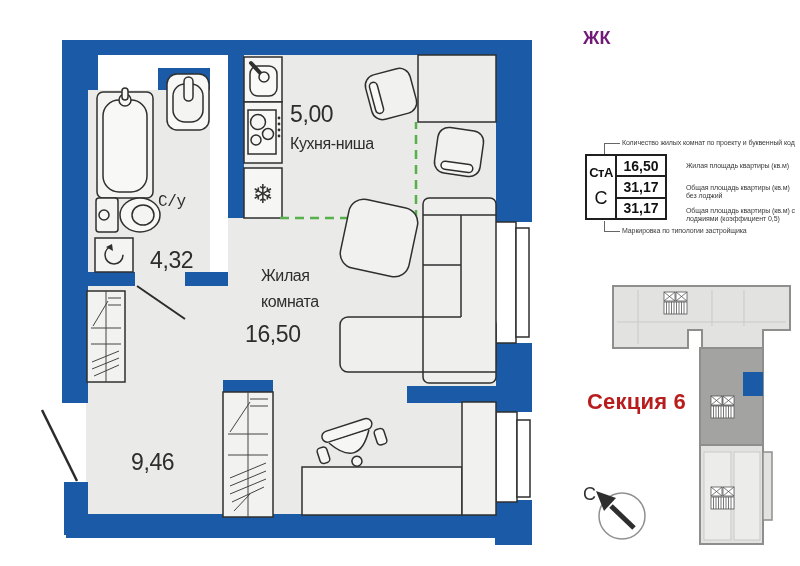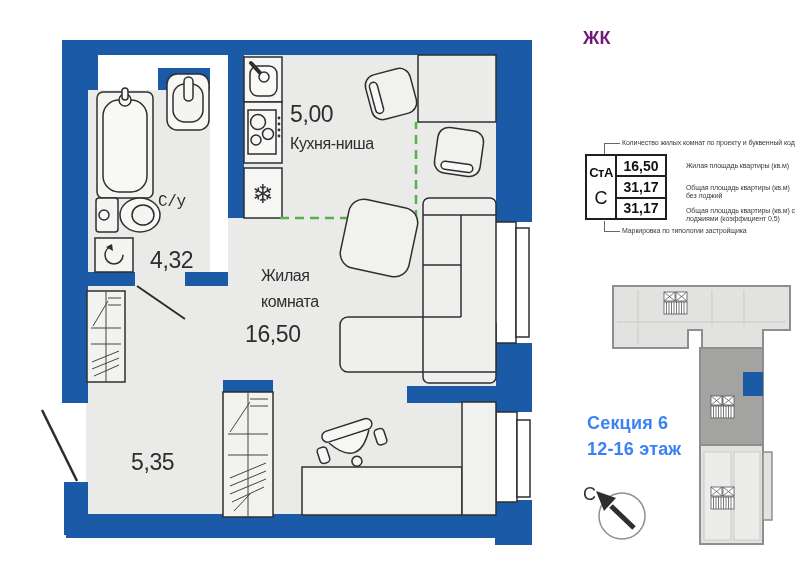--- a/index.html
+++ b/index.html
@@ -20,22 +20,22 @@
           border:2px solid #1f1f1f;display:flex;box-sizing:border-box;}
   .itable-left{width:30px;border-right:2px solid #1f1f1f;display:flex;flex-direction:column;
                align-items:center;justify-content:space-evenly;box-sizing:border-box;}
   .itable-code{font-size:13px;font-weight:bold;color:#111;letter-spacing:-0.5px;}
   .itable-type{font-size:18px;color:#111;}
   .itable-rows{flex:1;display:flex;flex-direction:column;}
   .itable-cell{flex:1;display:flex;align-items:center;justify-content:center;
                font-size:14px;font-weight:bold;color:#111;border-bottom:2px solid #1f1f1f;}
   .itable-cell:last-child{border-bottom:none;}
   .note{width:116px;}
-  .section-txt{position:absolute;left:587px;top:410px;font-size:18px;font-weight:bold;
-               color:#3b82f6;line-height:26px;letter-spacing:0.2px;}
+  .section-txt{position:absolute;left:587px;top:389px;font-size:22px;font-weight:bold;
+               color:#b91c1c;line-height:26px;letter-spacing:0.2px;}
   .compass-letter{position:absolute;left:583px;top:484px;font-size:18px;color:#333;}
 </style>
 </head>
 <body>
 
 <div class="canvas">
 
   <svg class="plan-svg" width="800" height="566" viewBox="0 0 800 566">
 
     <rect x="86" y="55" width="410" height="460" fill="#eaeae8"></rect>
@@ -278,21 +278,21 @@
 
   <div class="lbl room-area" style="left:290px;top:102px;">5,00</div>
   <div class="lbl room-name" style="left:290px;top:136px;">Кухня-ниша</div>
 
   <div class="lbl room-name" style="left:158px;top:194px;font-family:Liberation Mono, monospace;">С/у</div>
   <div class="lbl room-area" style="left:150px;top:248px;">4,32</div>
 
   <div class="lbl room-name" style="left:245px;top:263px;width:104px;line-height:26px;margin-left:16px;">Жилая комната</div>
   <div class="lbl room-area" style="left:245px;top:322px;">16,50</div>
 
-  <div class="lbl room-area" style="left:131px;top:450px;">5,35</div>
+  <div class="lbl room-area" style="left:131px;top:450px;">9,46</div>
 
   <div class="title">
     <div>ЖК</div>
   </div>
 
   <div class="tiny" style="left:622px;top:139px;white-space:nowrap;">Количество жилых комнат по проекту и буквенный код</div>
   <div class="leader top"></div>
 
   <div class="itable">
     <div class="itable-left">
@@ -308,17 +308,16 @@
 
   <div class="tiny note" style="left:686px;top:162px;">Жилая площадь квартиры (кв.м)</div>
   <div class="tiny note" style="left:686px;top:184px;">Общая площадь квартиры (кв.м) без лоджий</div>
   <div class="tiny note" style="left:686px;top:207px;">Общая площадь квартиры (кв.м) с лоджиями (коэффициент 0,5)</div>
 
   <div class="leader bottom"></div>
   <div class="tiny" style="left:622px;top:227px;white-space:nowrap;">Маркировка по типологии застройщика</div>
 
   <div class="section-txt">
     <div>Секция 6</div>
-    <div>12-16 этаж</div>
   </div>
 
   <div class="compass-letter">С</div>
 </div>
 
 </body></html>

